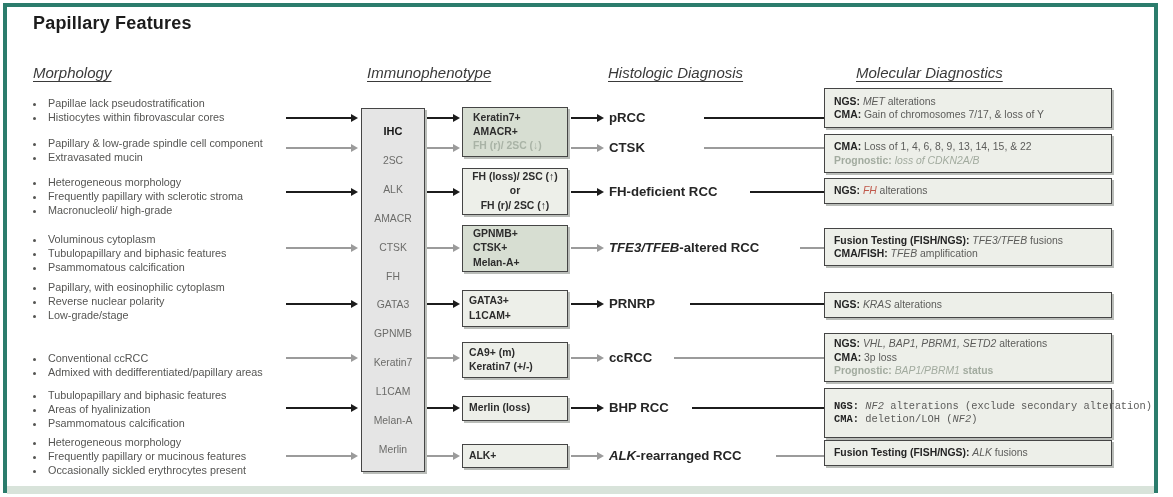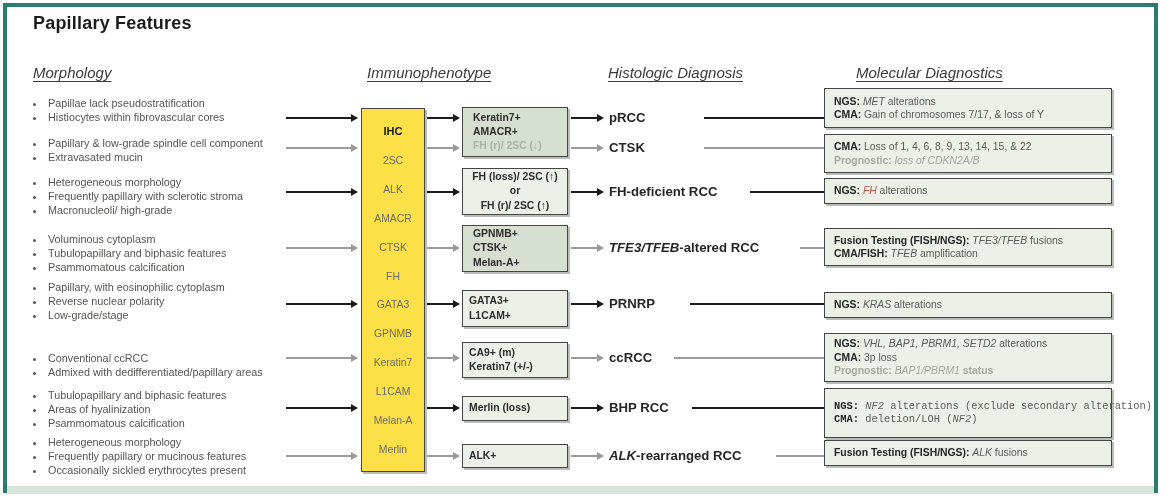--- a/index.html
+++ b/index.html
@@ -18,21 +18,21 @@
   
   .arrow{position:absolute;height:9px;display:flex;align-items:center;}
   .arrow .shaft{flex:1;height:1.6px;background:currentColor;}
   .arrow .head{width:0;height:0;border-left:7px solid currentColor;
                border-top:4.5px solid transparent;border-bottom:4.5px solid transparent;}
   .arrow.black{color:#1c1c1c;}
   .arrow.gray{color:#9b9b9b;}
   
   .diagbox{position:absolute;box-sizing:border-box;border:1.6px solid #454545;
            box-shadow:2px 2px 0 rgba(130,135,128,.55);background:#edefe9;}
-  .ihc-box{left:361px;top:108px;width:64px;height:364px;background:#fde047;
+  .ihc-box{left:361px;top:108px;width:64px;height:364px;background:#e5e5e5;
            display:flex;flex-direction:column;justify-content:space-between;
            align-items:center;padding:16px 0;}
   .ihc-box .hdr{font-size:11px;font-weight:bold;color:#161616;}
   .ihc-box .mk{font-size:10.4px;color:#6c6c6a;}
   .ibox{left:462px;width:106px;padding:3px 6px;display:flex;flex-direction:column;justify-content:center;}
   .ibox div{font-size:10.4px;font-weight:bold;line-height:14.2px;color:#2c2c2c;white-space:nowrap;}
   .ibox.green{background:#d7ded2;padding-left:10px;}
   .ibox.center div{text-align:center;}
   .ibox .muted{color:#a9b3a6;}
   

